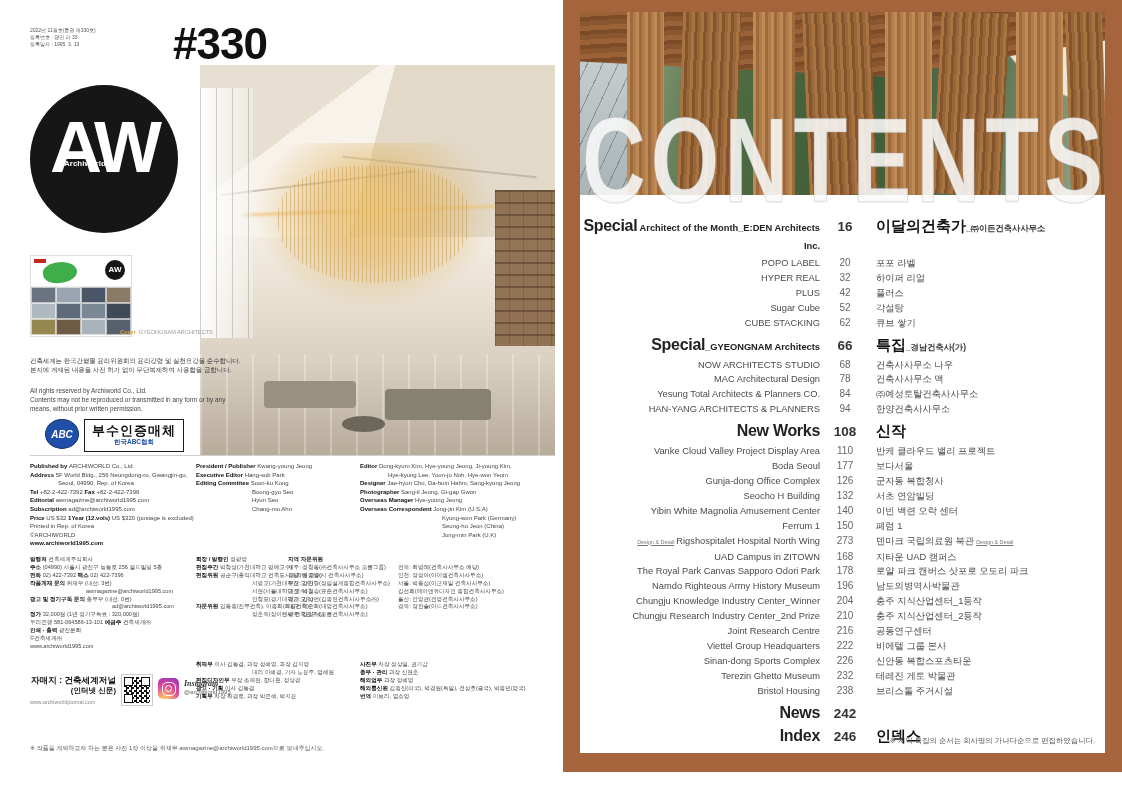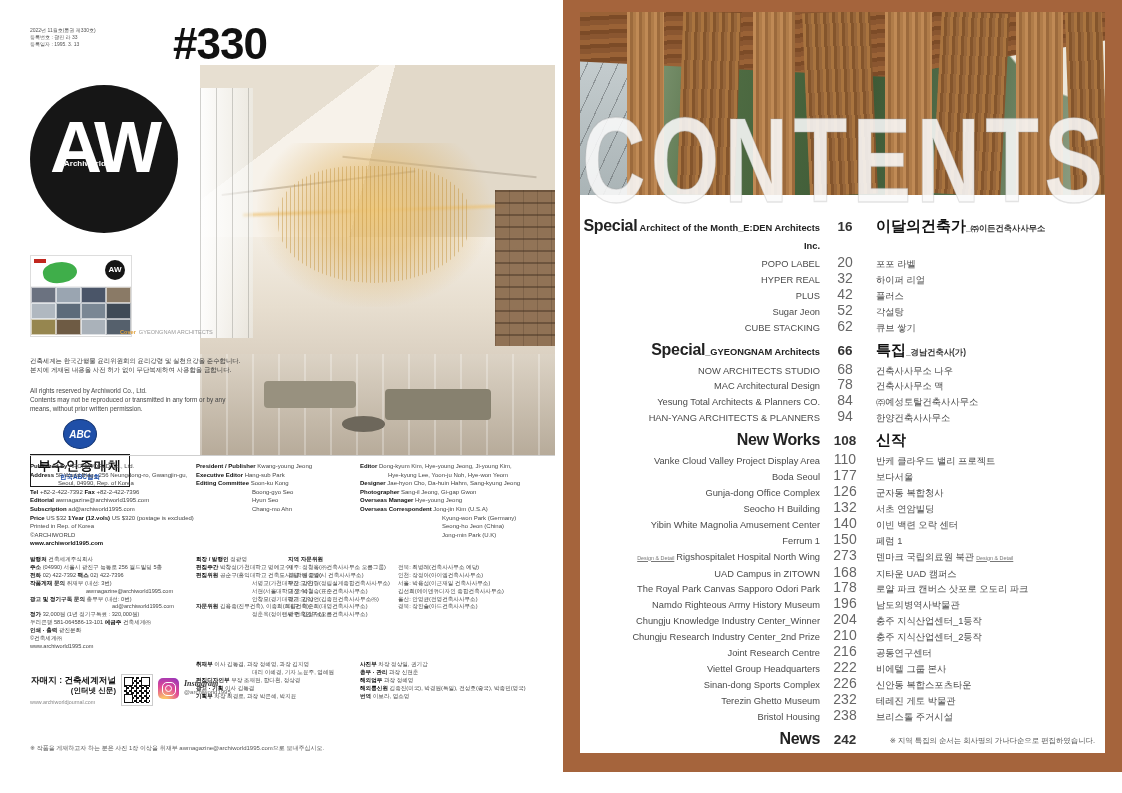--- a/index.html
+++ b/index.html
@@ -46,21 +46,21 @@
   .thumb-aw{position:absolute;right:6px;top:4px;width:20px;height:20px;border-radius:50%;background:#161616;color:#fff;font-size:8px;font-weight:bold;text-align:center;line-height:20px;}
   .thumb-grid{display:grid;grid-template-columns:repeat(4,1fr);grid-auto-rows:16px;height:49px;overflow:hidden;}
   .thumb-cell{border:0.5px solid rgba(255,255,255,.6);}
 
   .cover-cap{position:absolute;left:90px;top:304px;font-size:5.6px;color:#9a9a9a;}
   .cover-cap .cap-label{color:#e0a13c;font-weight:bold;margin-right:3px;}
 
   .notice-ko{position:absolute;left:0;top:331px;font-size:6.4px;line-height:9px;color:#333;}
   .notice-en{position:absolute;left:0;top:361px;font-size:6.4px;line-height:9px;color:#444;}
 
-  .abc{position:absolute;left:0;top:394px;display:flex;align-items:center;gap:5px;flex-direction:column;}
+  .abc{position:absolute;left:15px;top:394px;display:flex;gap:5px;}
   .abc-emblem{width:32px;height:28px;border-radius:50%;background:#1f4fa8;color:#fff;font-style:italic;font-weight:bold;font-size:10px;display:flex;align-items:center;justify-content:center;border:1px solid #123370;}
   .abc-box{border:1.6px solid #1a1a1a;padding:4px 7px;text-align:center;background:#fff;}
   .abc-title{font-size:13px;font-weight:bold;color:#111;line-height:14px;letter-spacing:1px;}
   .abc-sub{font-size:6.5px;color:#1f4fa8;font-weight:bold;}
 
   .rule{position:absolute;left:0;top:430px;width:525px;height:1px;background:#cfcfcf;}
 
   
   .block{position:absolute;left:0;width:525px;color:#444;}
   .block-en{top:437px;font-size:6px;line-height:8.6px;}
@@ -117,21 +117,21 @@
     font-size:88px;font-weight:bold;line-height:0.72;color:rgba(253,253,253,.86);
     transform:scaleY(1.38);transform-origin:top;letter-spacing:0;
     -webkit-text-stroke:1px rgba(170,170,170,.28);text-shadow:0 0 1px rgba(120,120,120,.15);}
 
   .toc{margin:22px 0 0 0;}
   .trow{display:flex;align-items:baseline;}
   .t-en{width:240px;text-align:right;}
   .t-pg{width:50px;text-align:center;}
   .t-ko{flex:1;padding-left:6px;text-align:left;}
   .trow.item{font-size:9.3px;color:#4a4a4a;line-height:13.9px;}
-  .trow.item .t-pg{font-size:14px;color:#666;}
+  .trow.item .t-pg{font-size:10px;color:#666;}
   .trow.hdr{margin:5px 0 3px;}
   .hdr .en-main{font-size:16px;font-weight:bold;color:#222;letter-spacing:-0.3px;}
   .hdr .en-sub{font-size:9.3px;font-weight:bold;color:#222;}
   .hdr .t-pg{font-size:13.5px;font-weight:bold;color:#333;}
   .hdr .ko-main{font-size:15px;font-weight:bold;color:#111;}
   .hdr .ko-sub{font-size:8.3px;font-weight:bold;color:#333;}
   .dd{font-size:5.4px;color:#777;text-decoration:underline;margin:0 2px;}
 
   .foot-right{position:absolute;right:10px;bottom:7px;font-size:7.4px;color:#555;}
 </style>
@@ -373,21 +373,21 @@
             <div class="t-en">HYPER REAL</div>
             <div class="t-pg">32</div>
             <div class="t-ko">하이퍼 리얼</div>
           </div>
           <div class="trow item">
             <div class="t-en">PLUS</div>
             <div class="t-pg">42</div>
             <div class="t-ko">플러스</div>
           </div>
           <div class="trow item">
-            <div class="t-en">Sugar Jeon</div>
+            <div class="t-en">Sugar Cube</div>
             <div class="t-pg">52</div>
             <div class="t-ko">각설탕</div>
           </div>
           <div class="trow item">
             <div class="t-en">CUBE STACKING</div>
             <div class="t-pg">62</div>
             <div class="t-ko">큐브 쌓기</div>
           </div>
           <div class="trow hdr">
             <div class="t-en"><span class="en-main">Special</span><span class="en-sub">_GYEONGNAM Architects</span></div>

